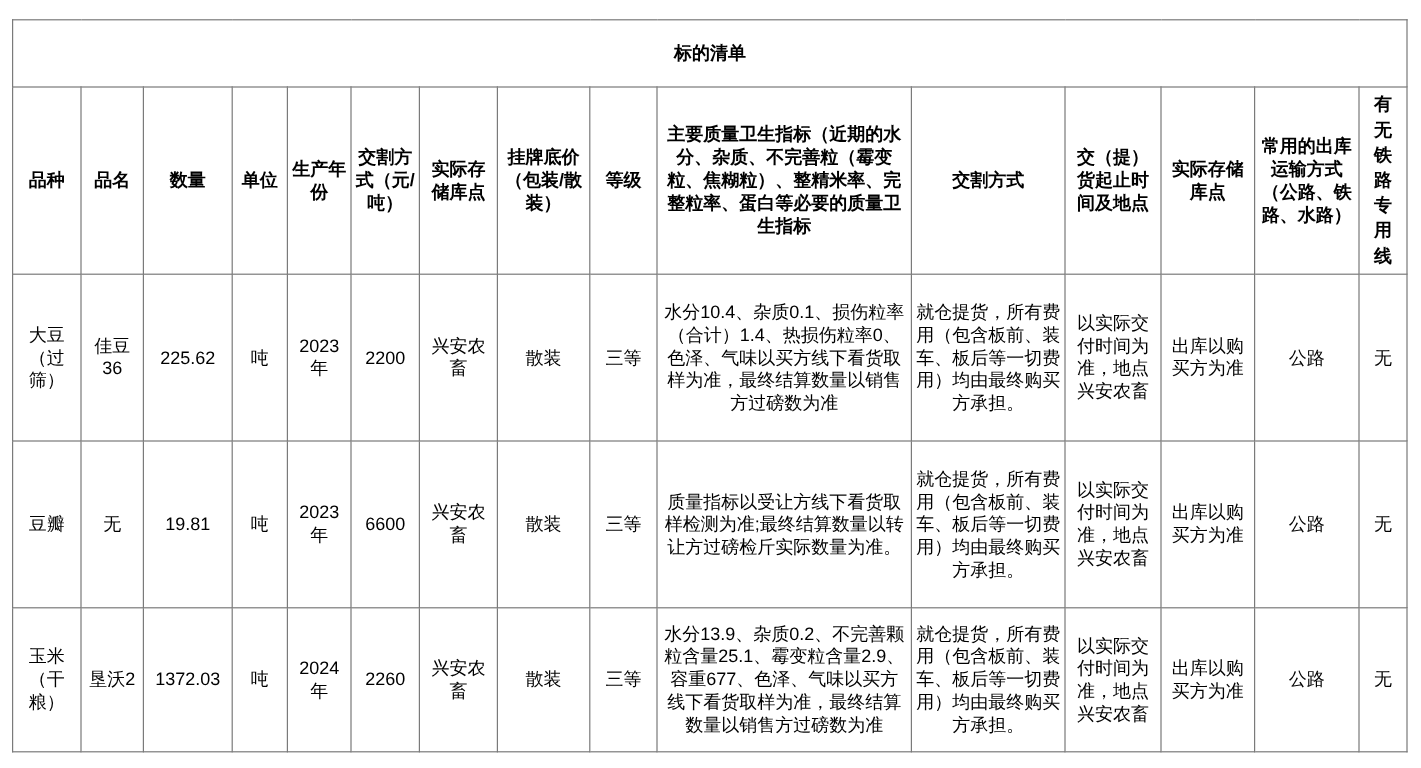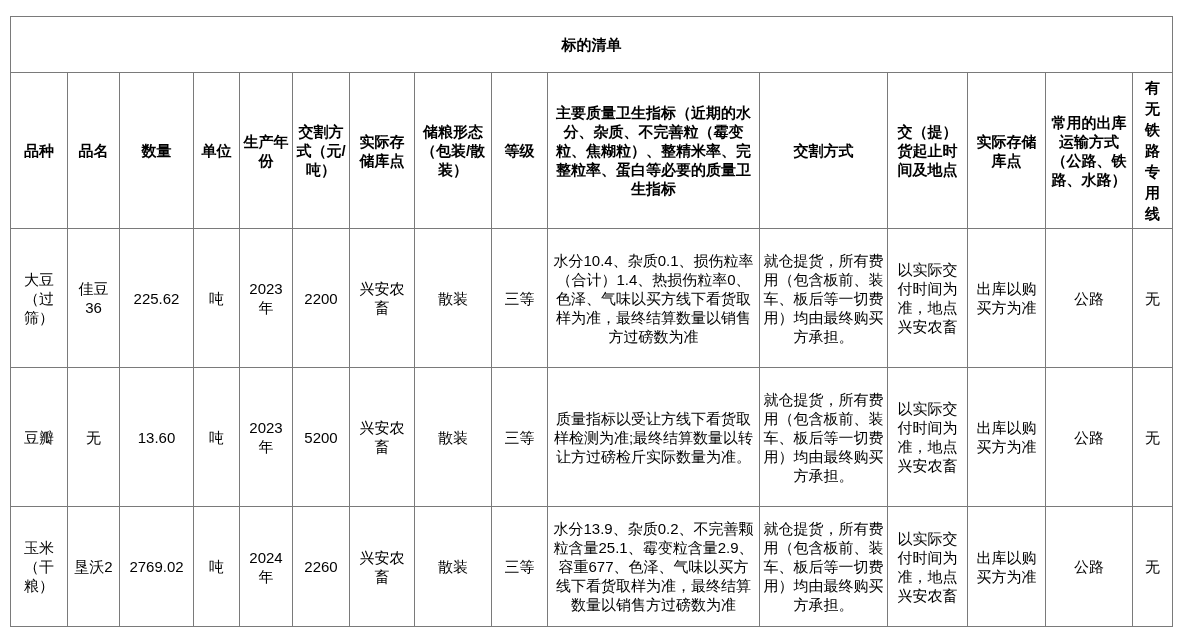--- a/index.html
+++ b/index.html
@@ -87,21 +87,21 @@
         <td colspan="15">标的清单</td>
       </tr>
       <tr class="header-row">
           <th>品种</th>
           <th>品名</th>
           <th>数量</th>
           <th>单位</th>
           <th>生产年份</th>
           <th>交割方式（元/吨）</th>
           <th>实际存储库点</th>
-          <th>储粮形态（包装/散装）</th>
+          <th>挂牌底价（包装/散装）</th>
           <th>等级</th>
           <th>主要质量卫生指标（近期的水分、杂质、不完善粒（霉变粒、焦糊粒）、整精米率、完整粒率、蛋白等必要的质量卫生指标</th>
           <th>交割方式</th>
           <th>交（提）货起止时间及地点</th>
           <th>实际存储库点</th>
           <th>常用的出库运输方式（公路、铁路、水路）</th>
           <th><span class="vstack">有无铁路专用线</span></th>
         </tr>
     </thead>
     <tbody>
@@ -118,38 +118,38 @@
           <td>水分10.4、杂质0.1、损伤粒率（合计）1.4、热损伤粒率0、色泽、气味以买方线下看货取样为准，最终结算数量以销售方过磅数为准</td>
           <td>就仓提货，所有费用（包含板前、装车、板后等一切费用）均由最终购买方承担。</td>
           <td>以实际交付时间为准，地点兴安农畜</td>
           <td>出库以购买方为准</td>
           <td>公路</td>
           <td>无</td>
         </tr>
         <tr>
           <td>豆瓣</td>
           <td>无</td>
-          <td>13.60</td>
+          <td>19.81</td>
           <td>吨</td>
           <td>2023年</td>
-          <td>5200</td>
+          <td>6600</td>
           <td>兴安农畜</td>
           <td>散装</td>
           <td>三等</td>
           <td>质量指标以受让方线下看货取样检测为准;最终结算数量以转让方过磅检斤实际数量为准。</td>
           <td>就仓提货，所有费用（包含板前、装车、板后等一切费用）均由最终购买方承担。</td>
           <td>以实际交付时间为准，地点兴安农畜</td>
           <td>出库以购买方为准</td>
           <td>公路</td>
           <td>无</td>
         </tr>
         <tr>
           <td>玉米（干粮）</td>
           <td>垦沃2</td>
-          <td>2769.02</td>
+          <td>1372.03</td>
           <td>吨</td>
           <td>2024年</td>
           <td>2260</td>
           <td>兴安农畜</td>
           <td>散装</td>
           <td>三等</td>
           <td>水分13.9、杂质0.2、不完善颗粒含量25.1、霉变粒含量2.9、容重677、色泽、气味以买方线下看货取样为准，最终结算数量以销售方过磅数为准</td>
           <td>就仓提货，所有费用（包含板前、装车、板后等一切费用）均由最终购买方承担。</td>
           <td>以实际交付时间为准，地点兴安农畜</td>
           <td>出库以购买方为准</td>

